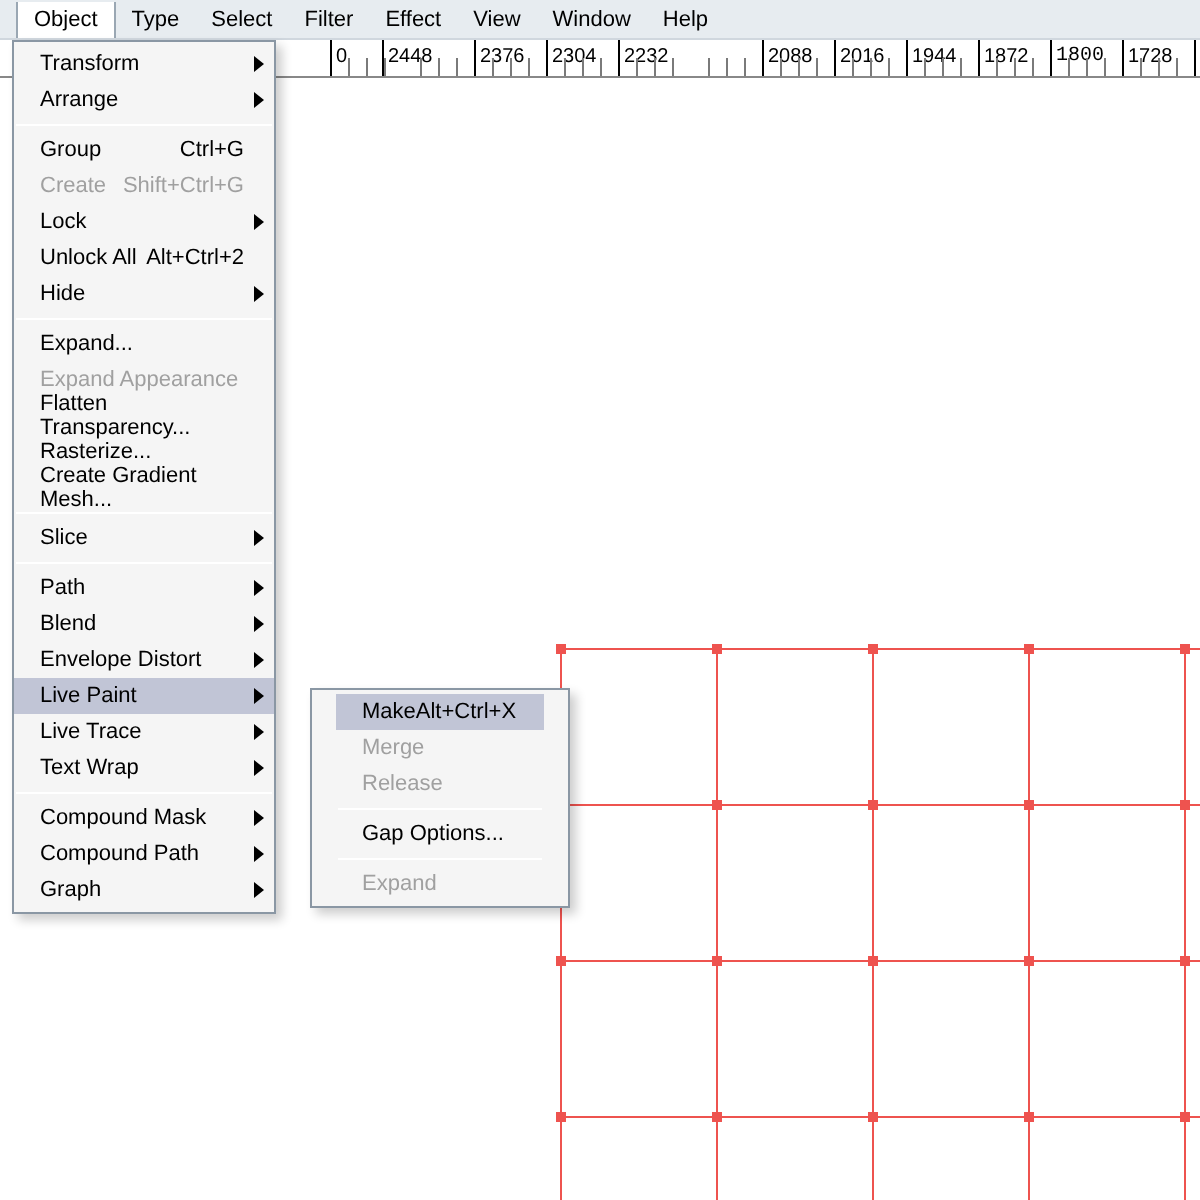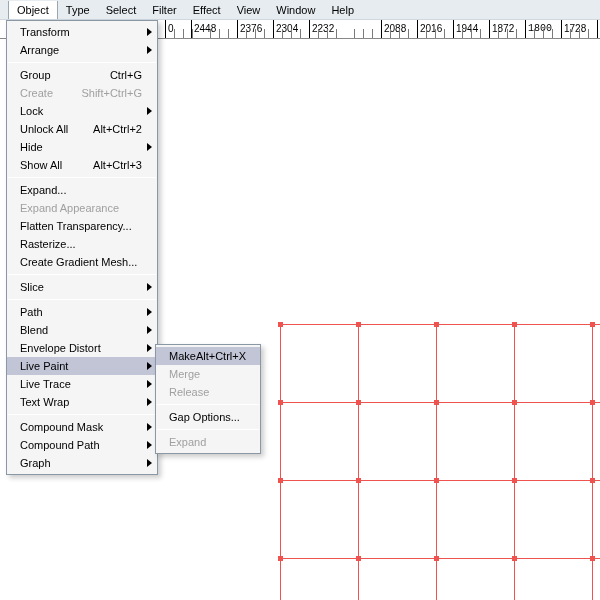--- a/index.html
+++ b/index.html
@@ -76,35 +76,35 @@
   .gridpoint {
     position: absolute;
     width: 5px; height: 5px;
     background: #ee534f;
     transform: translate(-2px, -2px);
   }
   .dropdown {
     position: absolute;
     left: 6px;
     top: 20px;
-    width: 152px;
+    width: 132px;
     background: #f5f5f5;
     border: 1px solid #8a97a4;
     box-shadow: 3px 3px 5px rgba(0,0,0,0.2);
     padding: 2px 0;
   }
   .submenu {
     position: absolute;
     left: 155px;
     top: 344px;
-    width: 106px;
+    width: 130px;
     background: #f5f5f5;
     border: 1px solid #8a97a4;
     box-shadow: 3px 3px 5px rgba(0,0,0,0.2);
-    padding: 2px 0;
+    padding: 2px 12px;
   }
   .menurow {
     display: flex;
     align-items: center;
     height: 18px;
     padding: 0 15px 0 13px;
     position: relative;
     cursor: default;
   }
   .menurow.disabled { color: #a0a0a0; }
@@ -288,24 +288,20 @@
       <span class="shortcut">Alt+Ctrl+2</span>
     </div>
     <div class="menurow">
       <span>Hide</span>
       <span class="arrow">
         <svg width="6" height="8">
           <path d="M0 0 L5 4 L0 8 Z" fill="#000"></path>
         </svg>
       </span>
     </div>
-    <div class="menurow">
-      <span>Show All</span>
-      <span class="shortcut">Alt+Ctrl+3</span>
-    </div>
     <div class="sep"></div>
     <div class="menurow">
       <span>Expand...</span>
     </div>
     <div class="menurow disabled">
       <span>Expand Appearance</span>
     </div>
     <div class="menurow">
       <span>Flatten Transparency...</span>
     </div>

